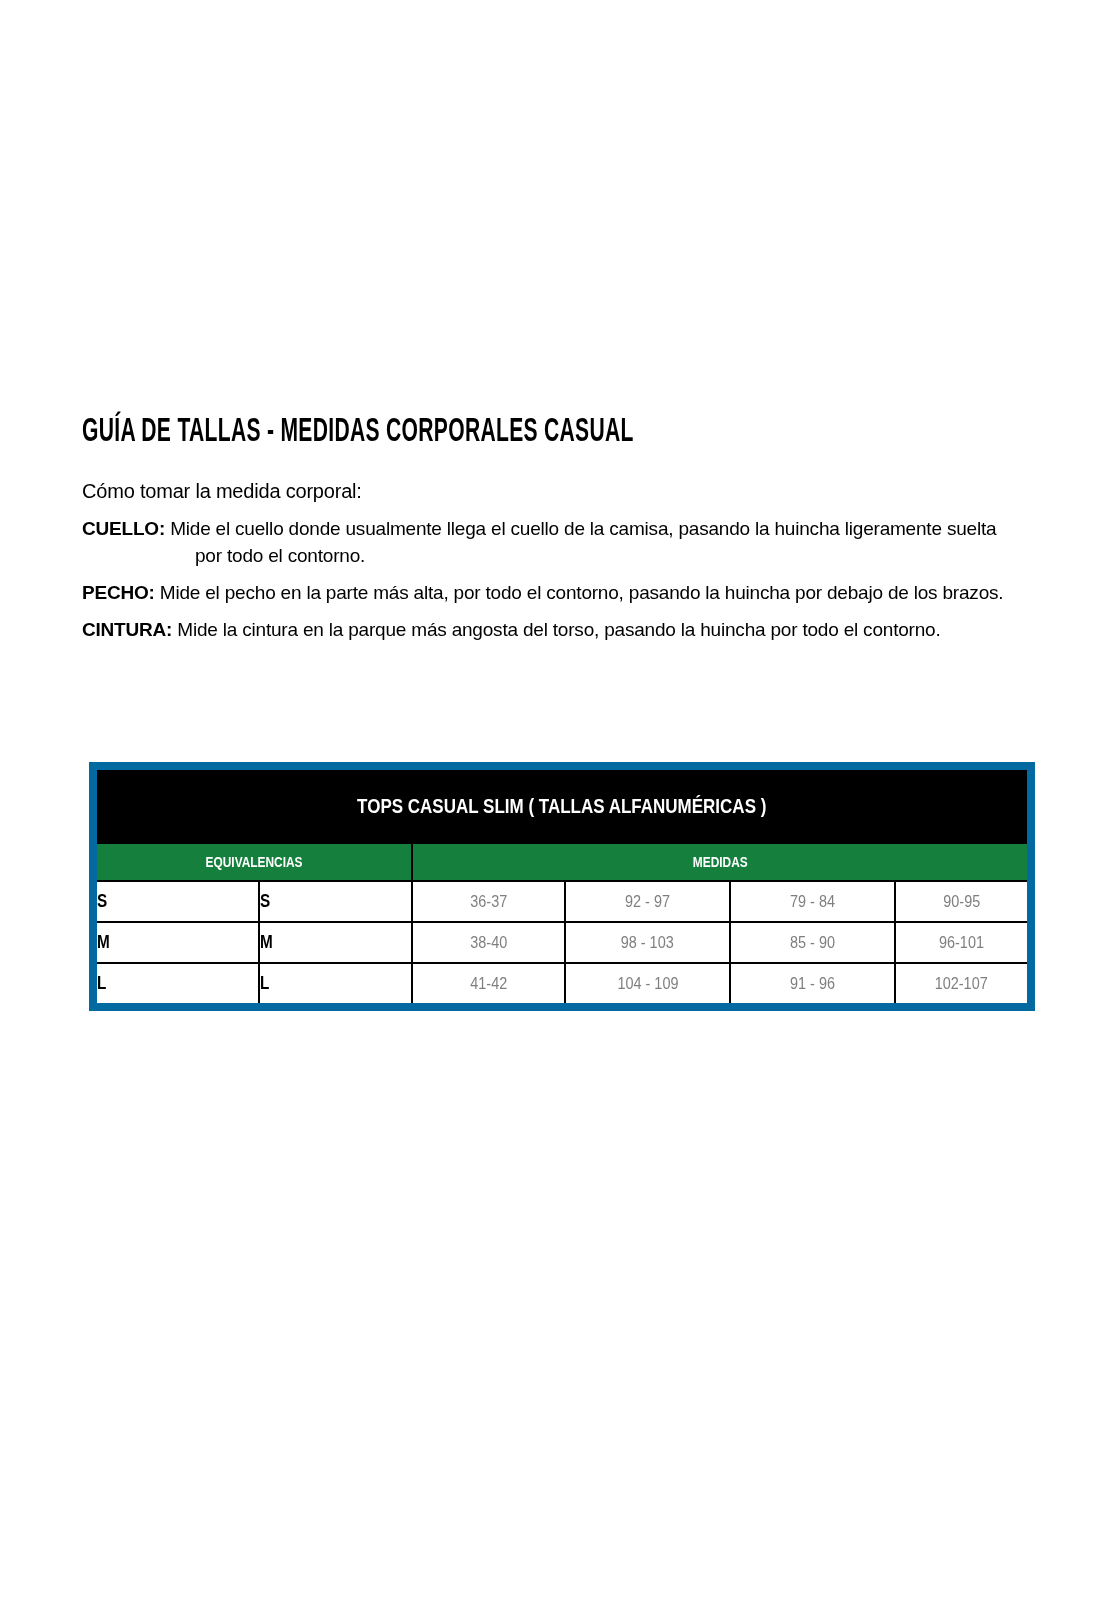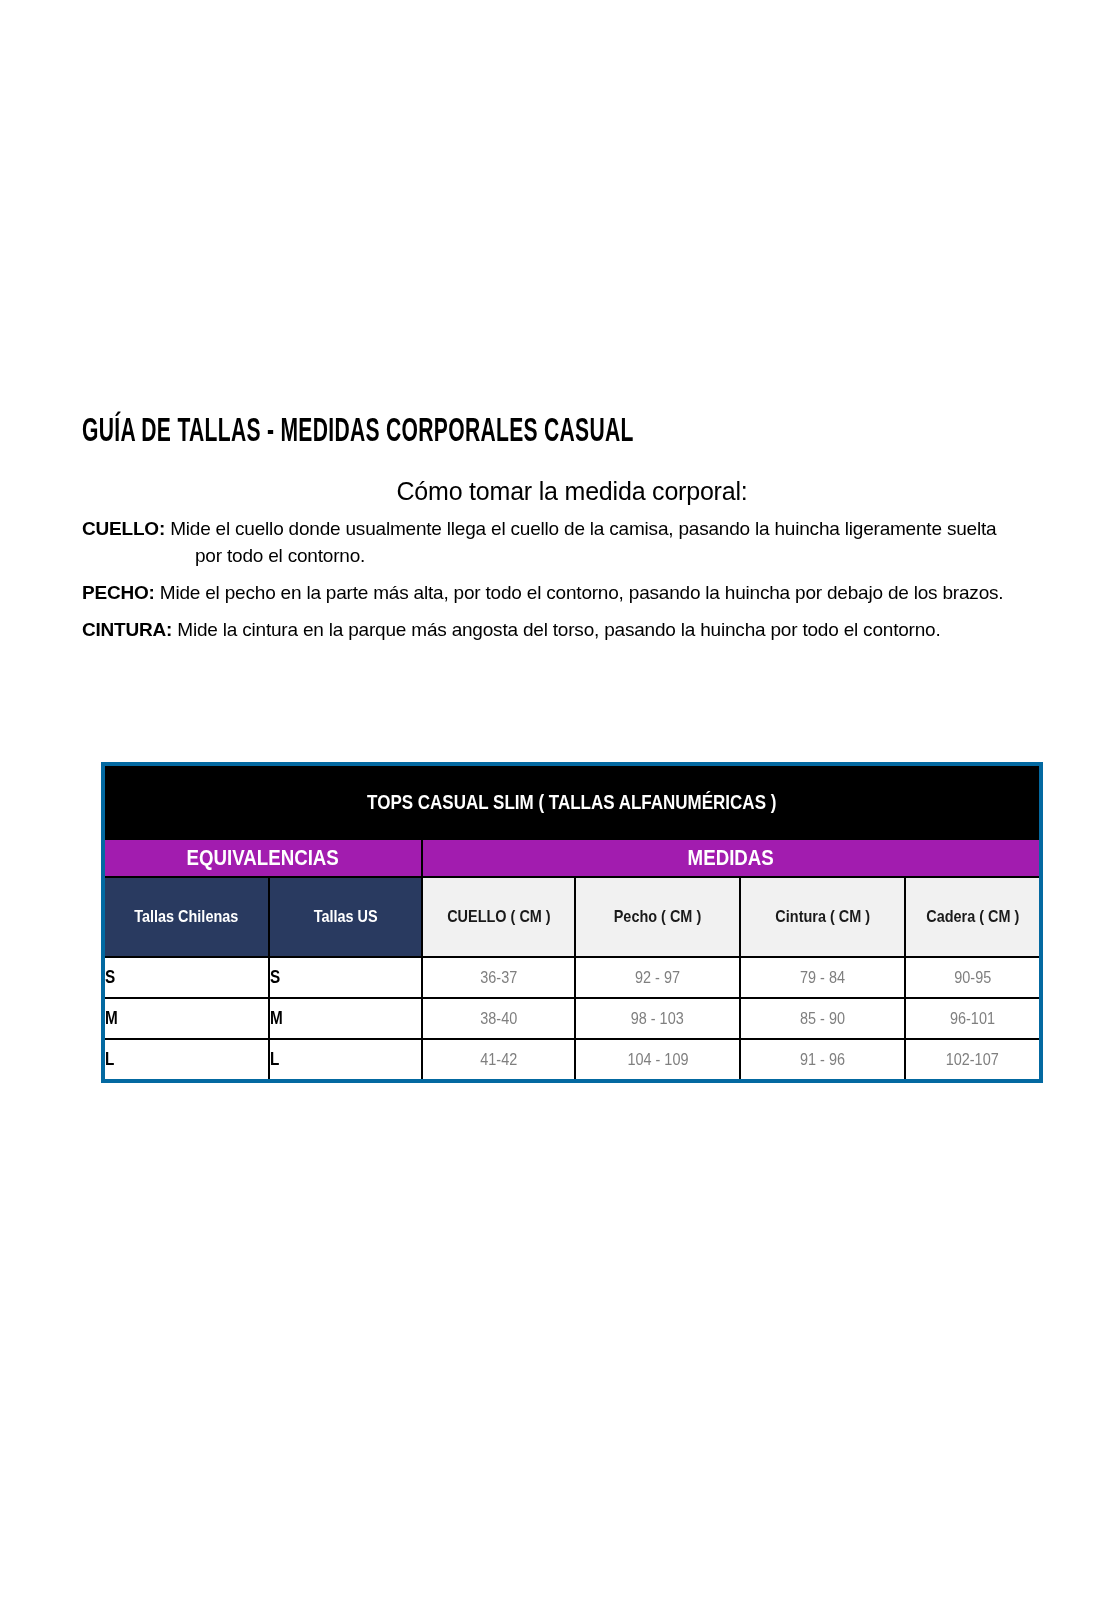--- a/index.html
+++ b/index.html
@@ -23,62 +23,61 @@
     font-size: 34px;
     line-height: 34px;
     font-weight: bold;
     letter-spacing: 0.5px;
     white-space: nowrap;
     transform: scaleX(0.62);
     transform-origin: 0 50%;
   }
   .intro {
     margin: 32px 0 0 0;
-    font-size: 25px;
+    font-size: 20px;
     line-height: 27px;
     letter-spacing: -0.2px;
-    text-align: center;
   }
   .para {
     margin: 10px 0 0 0;
     font-size: 19px;
     line-height: 27px;
     letter-spacing: -0.2px;
     white-space: nowrap;
   }
   .para .label { font-weight: bold; }
   .para .cont { display: block; margin-left: 113px; white-space: nowrap; }
 
   table.size {
     border-collapse: collapse;
     table-layout: fixed;
     width: 938px;
-    margin: 119px 0 0 19px;
-    border: 4px solid #0369a1;
+    margin: 119px 0 0 7px;
+    border: 8px solid #0369a1;
   }
   table.size td {
     border: 2px solid #000000;
     overflow: hidden;
     vertical-align: middle;
     padding: 0;
   }
   tr.band-title td {
     height: 72px;
     background: #000000;
     color: #ffffff;
     text-align: center;
     font-size: 20px;
     font-weight: bold;
   }
   tr.band-groups td {
     height: 36px;
-    background: #a21caf;
+    background: #15803d;
     color: #ffffff;
     text-align: center;
-    font-size: 22px;
+    font-size: 14px;
     font-weight: bold;
   }
   td.group-medidas { border-left: 4px solid #000000; }
   tr.hdr td {
     height: 78px;
     text-align: center;
     font-size: 17px;
     font-weight: bold;
   }
   td.hdr-navy { background: #293a60; color: #ffffff; }
@@ -133,28 +132,20 @@
       <col style="width:136px">
     </colgroup>
     <tbody>
       <tr class="band-title">
         <td colspan="6"><span class="cond">TOPS CASUAL SLIM ( TALLAS ALFANUMÉRICAS )</span></td>
       </tr>
       <tr class="band-groups">
         <td colspan="2"><span class="cond">EQUIVALENCIAS</span></td>
         <td colspan="4" class="group-medidas"><span class="cond">MEDIDAS</span></td>
       </tr>
-      <tr class="hdr">
-        <td class="hdr-navy"><span class="cond">Tallas Chilenas</span></td>
-        <td class="hdr-navy hdr-navy-us"><span class="cond">Tallas US</span></td>
-        <td class="hdr-light"><span class="cond">CUELLO ( CM )</span></td>
-        <td class="hdr-light"><span class="cond">Pecho ( CM )</span></td>
-        <td class="hdr-light"><span class="cond">Cintura ( CM )</span></td>
-        <td class="hdr-light"><span class="cond">Cadera ( CM )</span></td>
-      </tr>
 
       <tr class="data">
         <td class="cell-size"><span class="cond-l">S</span></td>
         <td class="cell-size"><span class="cond-l">S</span></td>
         <td class="cell-val"><span class="cond">36-37</span></td>
         <td class="cell-val"><span class="cond">92 - 97</span></td>
         <td class="cell-val"><span class="cond">79 - 84</span></td>
         <td class="cell-val"><span class="cond">90-95</span></td>
       </tr>
       <tr class="data">

